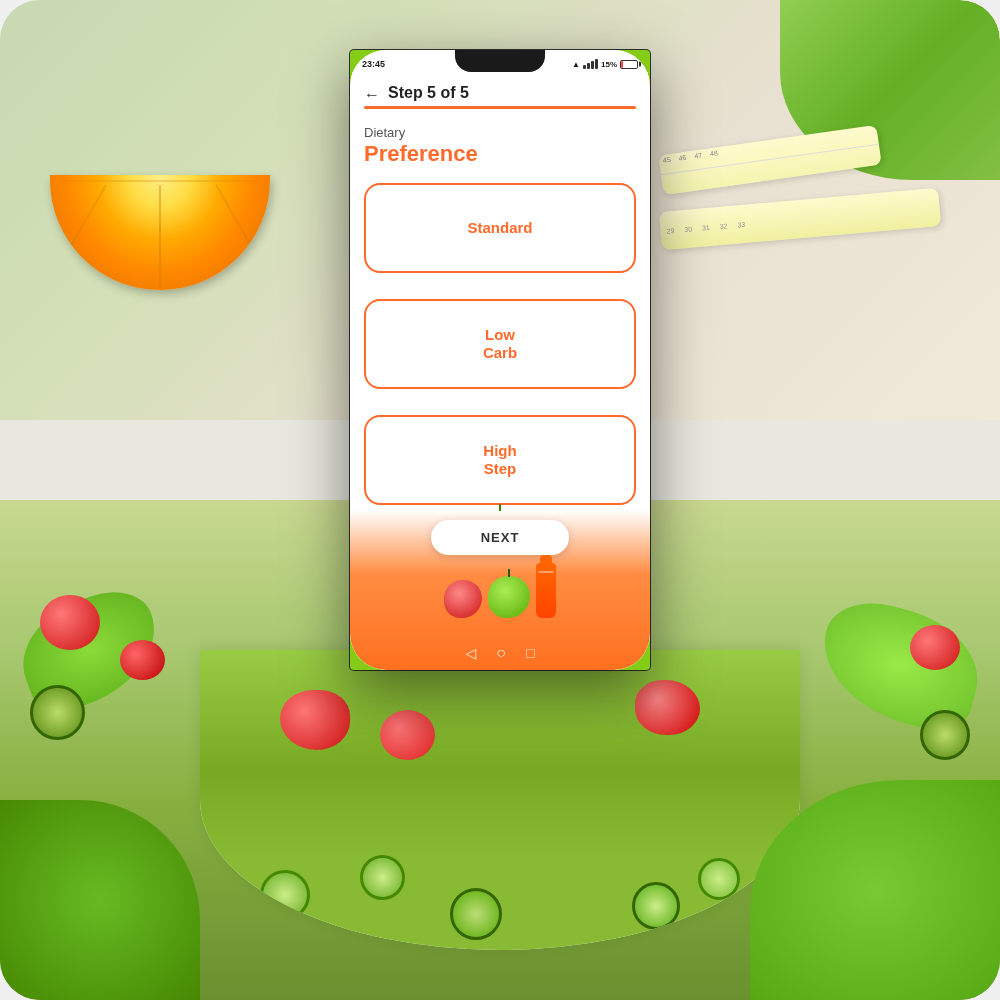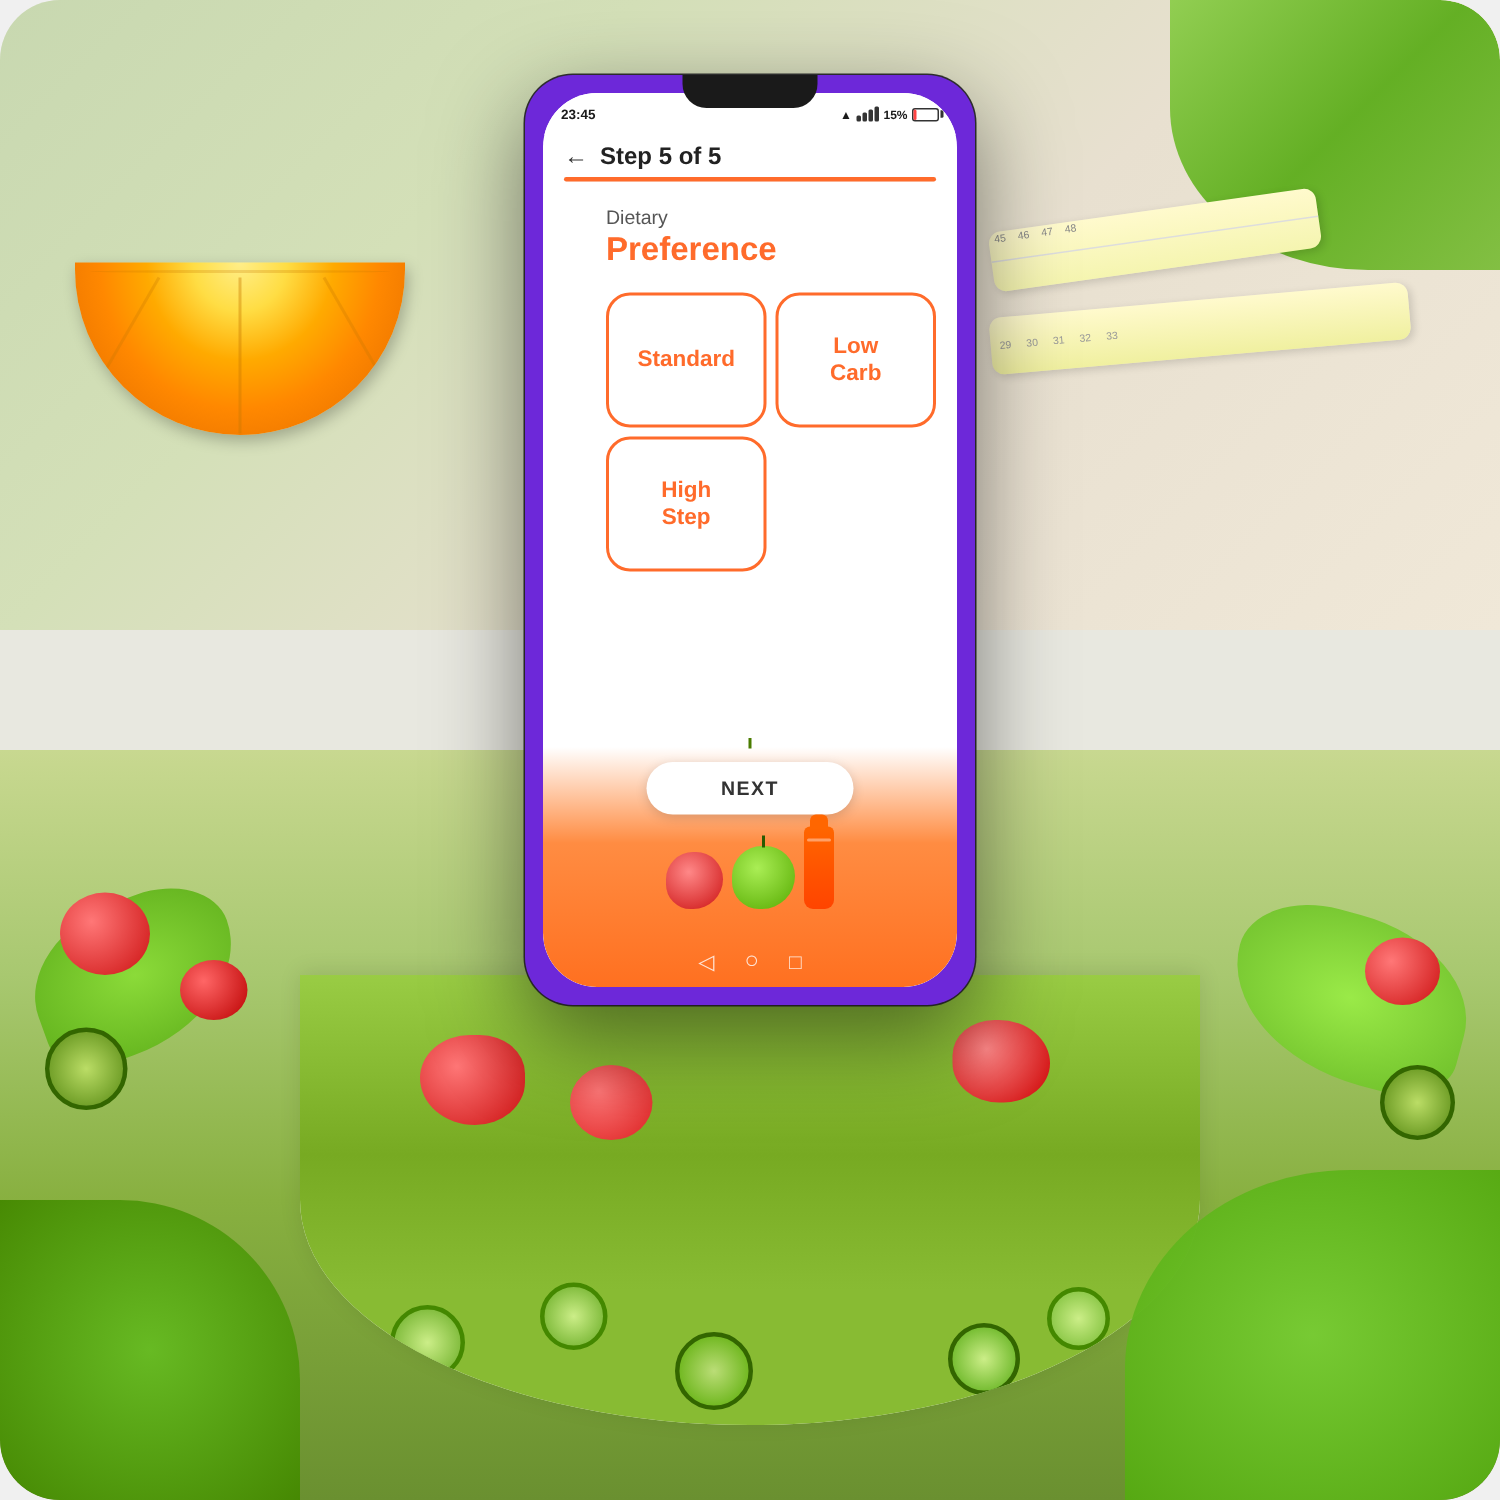--- a/index.html
+++ b/index.html
@@ -58,23 +58,23 @@
       top: 50px;
       left: 50%;
       transform: translateX(-50%);
       width: 300px;
       height: 620px;
     }
 
     .phone-body {
       width: 100%;
       height: 100%;
-      background: #6d28d9;
-      border-radius: 32px;
-      padding: 12px;
+      background: #84cc16;
+      border-radius: 4px;
+      padding: 0;
       box-shadow: 0 20px 60px rgba(0,0,0,0.5), 0 0 0 1px #333;
       position: relative;
     }
 
     .phone-screen {
       width: 100%;
       height: 100%;
       background: #ffffff;
       border-radius: 36px;
       overflow: hidden;
@@ -175,42 +175,41 @@
     .progress-bar-fill {
       height: 100%;
       background: #ff6b2b;
       border-radius: 2px;
       width: 100%;
     }
 
     
     .app-content {
       padding: 16px 14px 0;
-      margin-left: 28px;
     }
 
     .dietary-label {
       font-size: 13px;
       color: #555;
       line-height: 1.2;
     }
 
     .dietary-title {
       font-size: 22px;
       font-weight: 700;
       color: #ff6b2b;
       line-height: 1.2;
       margin-bottom: 16px;
     }
 
     
     .options-grid {
       display: grid;
-      grid-template-columns: 1fr 1fr;
-      gap: 6px;
+      grid-template-columns: 1fr;
+      gap: 26px;
       margin-bottom: 14px;
     }
 
     .option-btn {
       border: 2px solid #ff6b2b;
       border-radius: 16px;
       background: #fff;
       height: 90px;
       display: flex;
       align-items: center;

